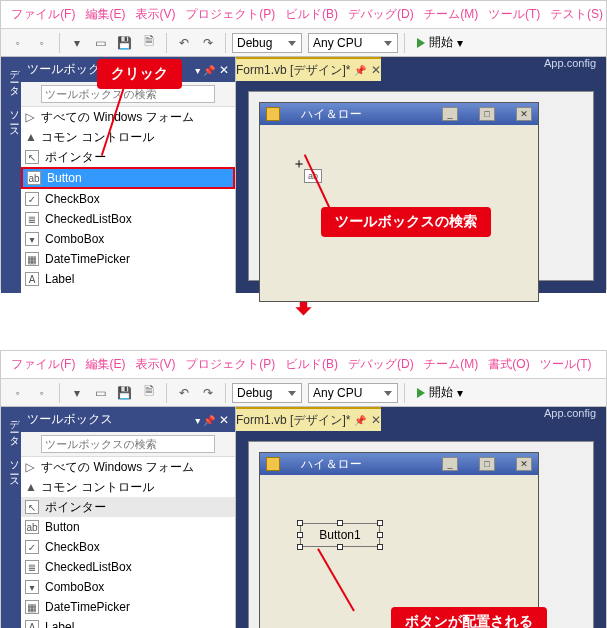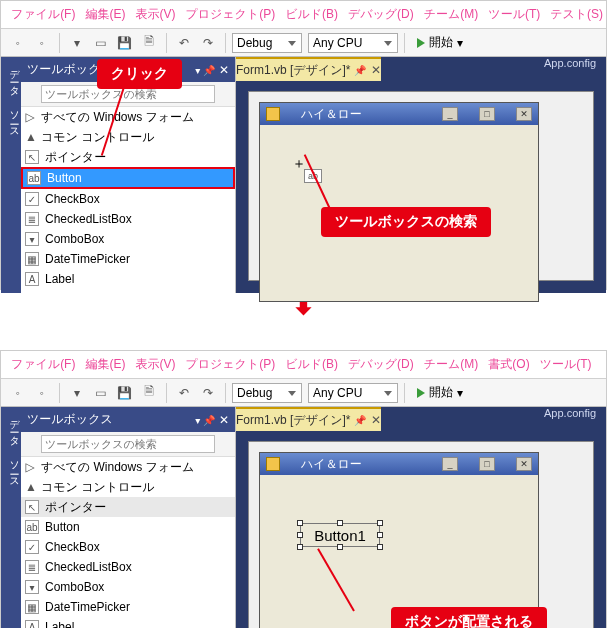--- a/index.html
+++ b/index.html
@@ -49,21 +49,21 @@
   .win-title .wicon { width: 14px; height: 14px; background: #f3c44a; border: 1px solid #a07a00; }
   .win-title .spacer { flex: 1; }
   .winbtn { width: 16px; height: 14px; background: #d6d2c4; border: 1px solid #888; font-size: 9px; display: flex; align-items: center; justify-content: center; color: #333; }
 
   .cursor-cross { position: absolute; font-size: 14px; color: #000; }
   .ab-chip { position: absolute; width: 18px; height: 14px; border: 1px solid #888; font-size: 9px; display: flex; align-items: center; justify-content: center; background: #fff; color: #555; }
 
   .callout { position: absolute; background: #e60012; color: #fff; padding: 6px 14px; font-size: 14px; border-radius: 4px; font-weight: bold; white-space: nowrap; }
   .callout-line { position: absolute; background: #e60012; }
 
-  .btn-placed { position: absolute; left: 40px; top: 70px; width: 80px; height: 24px; background: #ece9d8; border: 1px solid #777; display: flex; align-items: center; justify-content: center; font-size: 15px; }
+  .btn-placed { position: absolute; left: 40px; top: 70px; width: 80px; height: 24px; background: #ece9d8; border: 1px solid #777; display: flex; align-items: center; justify-content: center; font-size: 12px; }
   .handle { position: absolute; width: 6px; height: 6px; background: #fff; border: 1px solid #333; }
   .h-tl { left: -4px; top: -4px; } .h-tr { right: -4px; top: -4px; }
   .h-bl { left: -4px; bottom: -4px; } .h-br { right: -4px; bottom: -4px; }
   .h-tm { left: 50%; top: -4px; margin-left: -3px; } .h-bm { left: 50%; bottom: -4px; margin-left: -3px; }
   .h-ml { left: -4px; top: 50%; margin-top: -3px; } .h-mr { right: -4px; top: 50%; margin-top: -3px; }
   .pin-icon { font-size: 10px; }
 </style>
 </head>
 <body>
 

